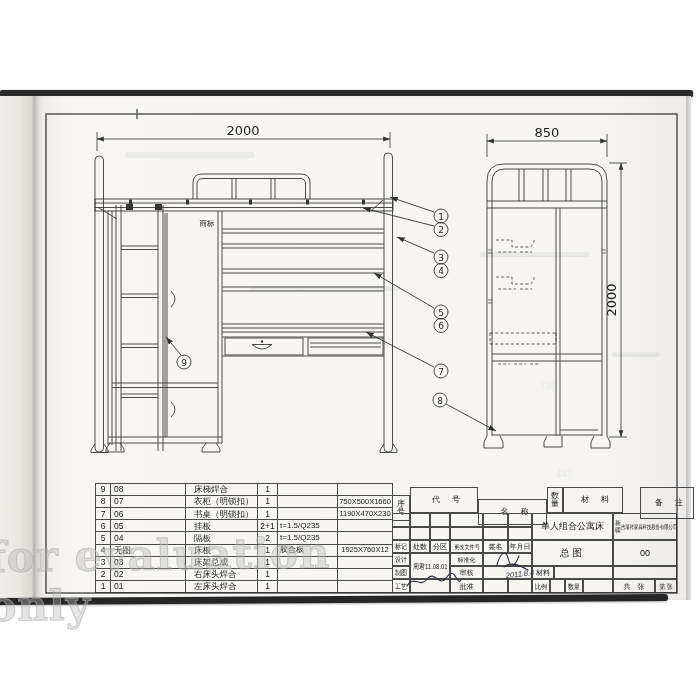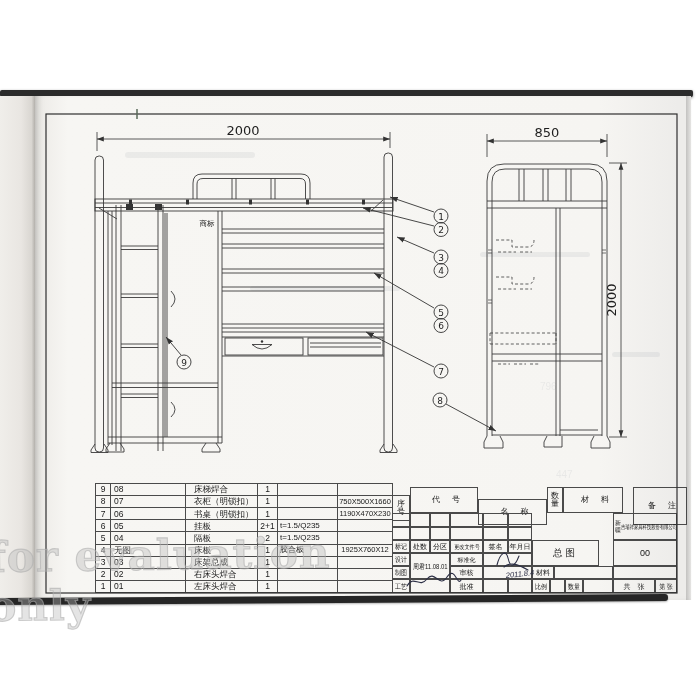--- a/index.html
+++ b/index.html
@@ -148,37 +148,40 @@
     </div>
   <div class="tb ls3" style="left:86px;top:12px;width:69px;height:26px">
       <span>名 称</span>
     </div>
   <div class="tb" style="left:155px;top:0;width:16px;height:26px">
       <span class="stack">数量</span>
     </div>
   <div class="tb ls3" style="left:171px;top:0;width:60px;height:26px">
       <span>材 料</span>
     </div>
-  <div class="tb ls3" style="left:241px;top:0;width:54px;height:38px">
+  <div class="tb ls3" style="left:248px;top:0;width:54px;height:32px">
       <span>备 注</span>
     </div>
 
   <div class="tb" style="left:0;top:26px;width:18px;height:14px"></div>
   <div class="tb" style="left:18px;top:26px;width:20px;height:14px"></div>
   <div class="tb" style="left:38px;top:26px;width:20px;height:14px"></div>
   <div class="tb" style="left:58px;top:26px;width:33px;height:14px"></div>
   <div class="tb" style="left:91px;top:26px;width:25px;height:14px"></div>
   <div class="tb" style="left:116px;top:26px;width:24px;height:14px"></div>
   <div class="tb" style="left:0;top:40px;width:18px;height:13px"></div>
   <div class="tb" style="left:18px;top:40px;width:20px;height:13px"></div>
   <div class="tb" style="left:38px;top:40px;width:20px;height:13px"></div>
   <div class="tb" style="left:58px;top:40px;width:33px;height:13px"></div>
   <div class="tb" style="left:91px;top:40px;width:25px;height:13px"></div>
   <div class="tb" style="left:116px;top:40px;width:24px;height:13px"></div>
 
+  <div class="tb" style="left:140px;top:26px;width:81px;height:27px;font-size:9px">
+      <span>单人组合公寓床</span>
+    </div>
   <div class="tb" style="left:221px;top:26px;width:64px;height:27px;justify-content:flex-start;padding-left:1px">
     <span class="stack" style="font-size:6px;width:7px;line-height:6.5px">新疆</span>
     <span class="sqz-l" style="font-size:6px">吉瑞祥家具科技股份有限公司</span>
   </div>
 
   <div class="tb" style="left:0;top:53px;width:18px;height:13px;font-size:7px">
       <span class="sqz">标记</span>
     </div>
   <div class="tb" style="left:18px;top:53px;width:20px;height:13px;font-size:7px">
       <span>处数</span>
@@ -189,21 +192,21 @@
   <div class="tb" style="left:58px;top:53px;width:33px;height:13px;font-size:6px">
       <span class="sqz">更改文件号</span>
     </div>
   <div class="tb" style="left:91px;top:53px;width:25px;height:13px;font-size:7px">
       <span>签名</span>
     </div>
   <div class="tb" style="left:116px;top:53px;width:24px;height:13px;font-size:7px">
       <span>年月日</span>
     </div>
 
-  <div class="tb" style="left:140px;top:53px;width:67px;height:26px;font-size:9.5px;letter-spacing:3px">
+  <div class="tb" style="left:140px;top:53px;width:81px;height:26px;font-size:9.5px;letter-spacing:3px">
       <span>总图</span>
     </div>
   <div class="tb" style="left:221px;top:53px;width:64px;height:26px;font-size:9px">
       <span>00</span>
     </div>
 
   <div class="tb" style="left:0;top:66px;width:18px;height:13px;font-size:7px">
       <span class="sqz">设计</span>
     </div>
   <div class="tb" style="left:18px;top:66px;width:40px;height:26px;font-size:7px">

